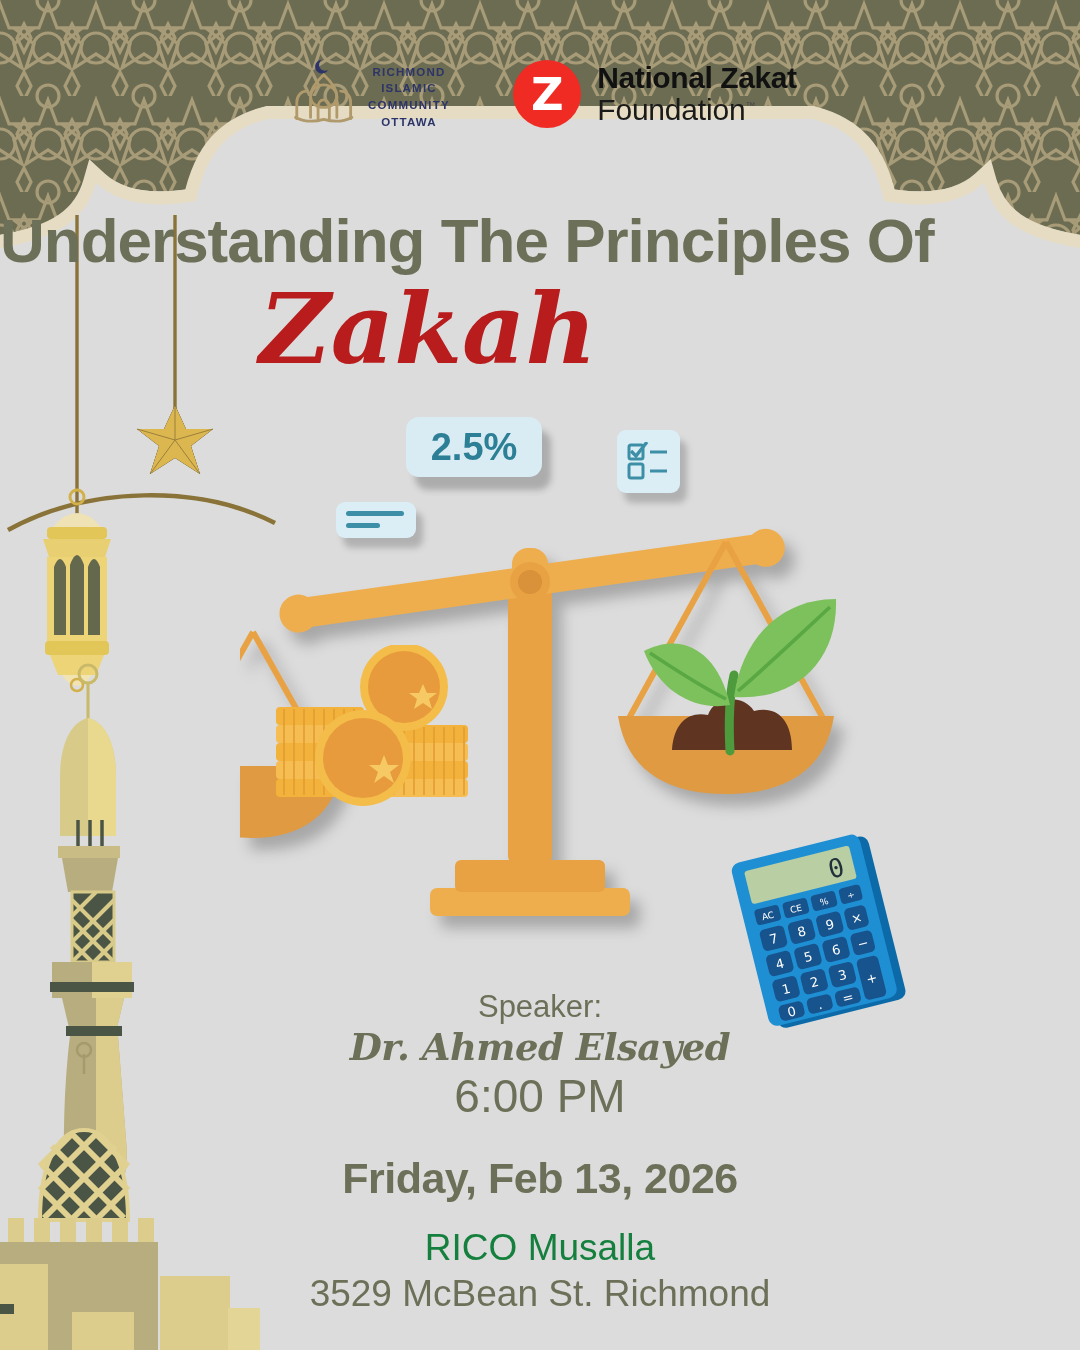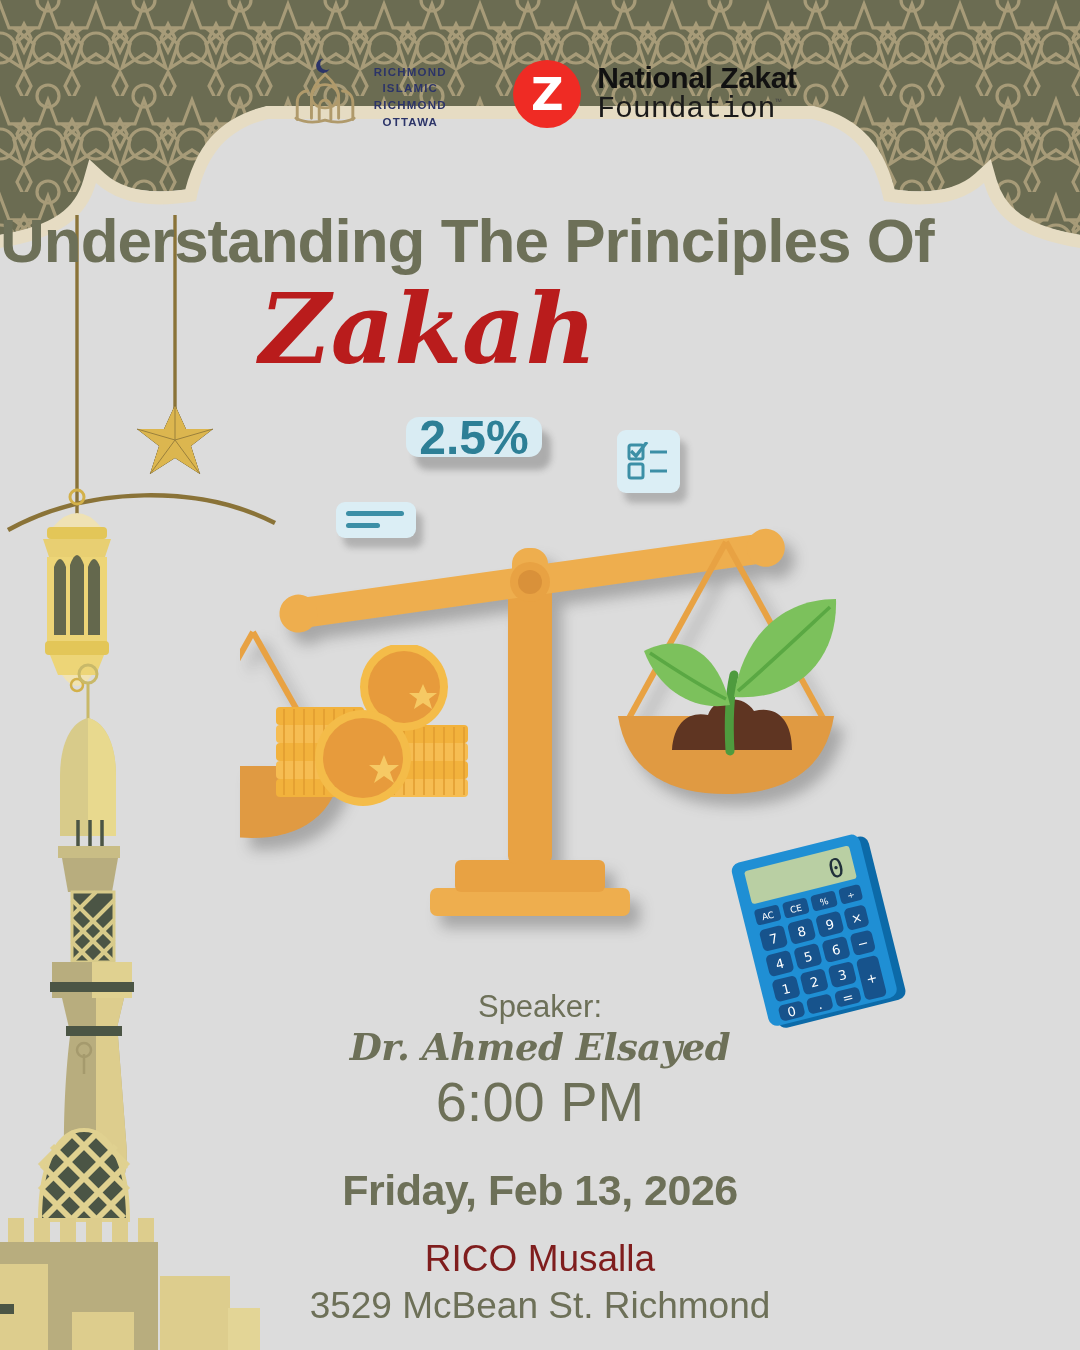--- a/index.html
+++ b/index.html
@@ -32,21 +32,21 @@
   .nzf-badge {
     width: 68px; height: 68px; border-radius: 50%;
     background: #ef2b24;
     display: flex; align-items: center; justify-content: center;
     color: #fff; font-size: 45px; font-weight: bold;
     font-family: "DejaVu Sans", sans-serif;
     line-height: 1;
   }
   .nzf-words { line-height: 1.06; }
   .nzf-words .l1 { font-size: 30px; font-weight: bold; color: #111; letter-spacing: -0.4px; text-align: right; }
-  .nzf-words .l2 { font-size: 30px; font-weight: normal; color: #1a1a1a; letter-spacing: -0.2px; font-family: Liberation Mono, monospace; }
+  .nzf-words .l2 { font-size: 30px; font-weight: normal; color: #1a1a1a; letter-spacing: -0.2px; }
   .nzf-words .tm { font-size: 10px; vertical-align: super; color: #444; }
 
   
   .title-block { position: absolute; top: 205px; left: 0; width: 856px; text-align: center; z-index: 18; }
   .title-main {
     font-family: "Liberation Sans", sans-serif;
     font-weight: bold;
     font-size: 62px;
     color: #6d7058;
     letter-spacing: -1px;
@@ -64,36 +64,36 @@
 
   
   .info-block { position: absolute; top: 990px; left: 0; width: 1080px; text-align: center; z-index: 18; }
   .speaker-label { font-size: 31px; color: #6d7058; line-height: 1.1; }
   .speaker-name {
     font-family: "DejaVu Serif", serif;
     font-weight: bold; font-style: italic;
     font-size: 37px; color: #6d7058;
     line-height: 1.25; letter-spacing: -0.5px;
   }
-  .time { font-size: 56px; color: #6d7058; line-height: 1.15; }
+  .time { font-size: 46px; color: #6d7058; line-height: 1.15; }
   .date { font-size: 43px; font-weight: bold; color: #6d7058; margin-top: 30px; line-height: 1.2; letter-spacing: -0.5px; }
-  .venue { font-size: 37px; color: #7f1d1d; margin-top: 20px; line-height: 1.25; }
+  .venue { font-size: 37px; color: #15803d; margin-top: 20px; line-height: 1.25; }
   .address { font-size: 37px; color: #6d7058; line-height: 1.25; }
 
   
   .illus { position: absolute; z-index: 12; }
   .shadow-soft { filter: drop-shadow(10px 12px 7px rgba(60,60,60,0.33)); }
 
   
   .badge25 {
     position: absolute; left: 406px; top: 417px;
-    width: 136px; height: 40px; border-radius: 13px;
+    width: 136px; height: 60px; border-radius: 13px;
     background: #d9ecf3;
     display: flex; align-items: center; justify-content: center;
-    color: #2d7f96; font-size: 48px; font-weight: bold;
+    color: #2d7f96; font-size: 38px; font-weight: bold;
     box-shadow: 9px 13px 6px rgba(70,70,70,0.32);
     z-index: 13;
   }
   .mini-card {
     position: absolute; background: #dbeef5; border-radius: 9px;
     box-shadow: 7px 10px 6px rgba(70,70,70,0.28);
     z-index: 13;
   }
   .card-lines { left: 336px; top: 502px; width: 80px; height: 36px; padding: 9px 10px; }
   .card-lines i { display: block; height: 5px; border-radius: 3px; background: #3c8fa6; }
@@ -274,21 +274,21 @@
           <path d="M 65,30 C 52,42 44,52 44,64 C 44,74 52,82 65,82 C 78,82 86,74 86,64 C 86,52 78,42 65,30 Z"></path>
           <path d="M 44,98 L 44,66 C 44,54 54,46 65,46 C 76,46 86,54 86,66 L 86,98"></path>
           <path d="M 22,100 L 22,74 C 22,62 30,56 38,56"></path>
           <path d="M 108,100 L 108,74 C 108,62 100,56 92,56"></path>
           <path d="M 56,100 L 56,82 C 56,74 60,70 65,70 C 70,70 74,74 74,82 L 74,100"></path>
           <path d="M 20,98 C 32,104 48,106 65,101 C 82,106 98,104 110,98"></path>
         </g>
       </svg>
       <div class="rico-text">
         <div>RICHMOND ISLAMIC</div>
-        <div>RICHMOND OTTAWA</div>
+        <div>COMMUNITY OTTAWA</div>
       </div>
     </div>
 
     <div class="nzf-logo">
       <div class="nzf-badge">Z</div>
       <div class="nzf-words">
         <div class="l1">National Zakat</div>
         <div class="l2"><span>Foundation</span><span class="tm">™</span></div>
       </div>
     </div>

